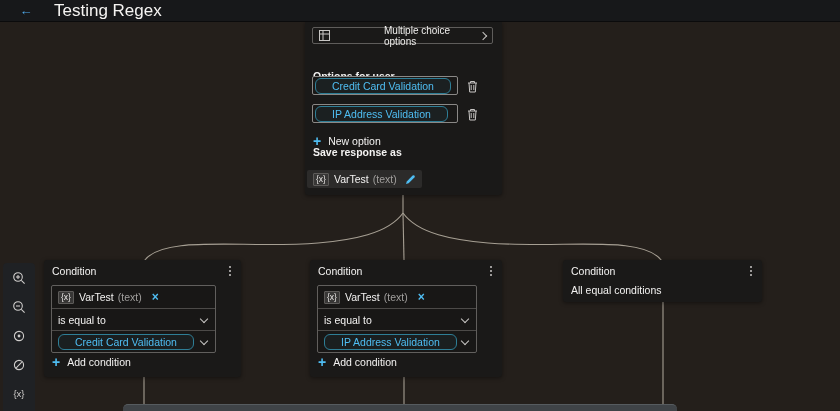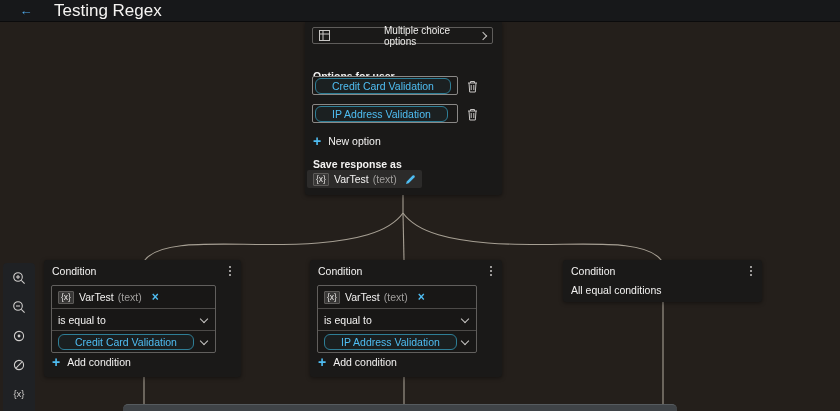--- a/index.html
+++ b/index.html
@@ -158,21 +158,21 @@
       <svg width="11" height="13" viewBox="0 0 11 13">
         <path d="M1,3 h9 M3.5,3 v-1.5 h4 v1.5 M2,3 l0.7,9 h5.6 l0.7,-9 M4.2,5 v5 M6.8,5 v5" fill="none" stroke="#c8c6c4" stroke-width="1"></path>
       </svg>
     </div>
 
     <div class="add-line" style="top:113px;">
       <span class="plus">+</span>
       <span class="add-label">New option</span>
     </div>
 
-    <div class="bold-label" style="top:136px;">Save response as</div>
+    <div class="bold-label" style="top:124px;">Save response as</div>
 
     <div class="var-chip" style="top:148px;">
       <span class="var-badge">{x}</span>
       <span class="var-name">VarTest</span>
       <span class="var-type">(text)</span>
       <span class="pencil">
         <svg width="11" height="11" viewBox="0 0 11 11">
           <path d="M1,10 L1.8,7.4 L7.6,1.6 a1,1 0 0 1 1.8,1.8 L3.6,9.2 Z" fill="#4fbdf2"></path>
         </svg>
       </span>

